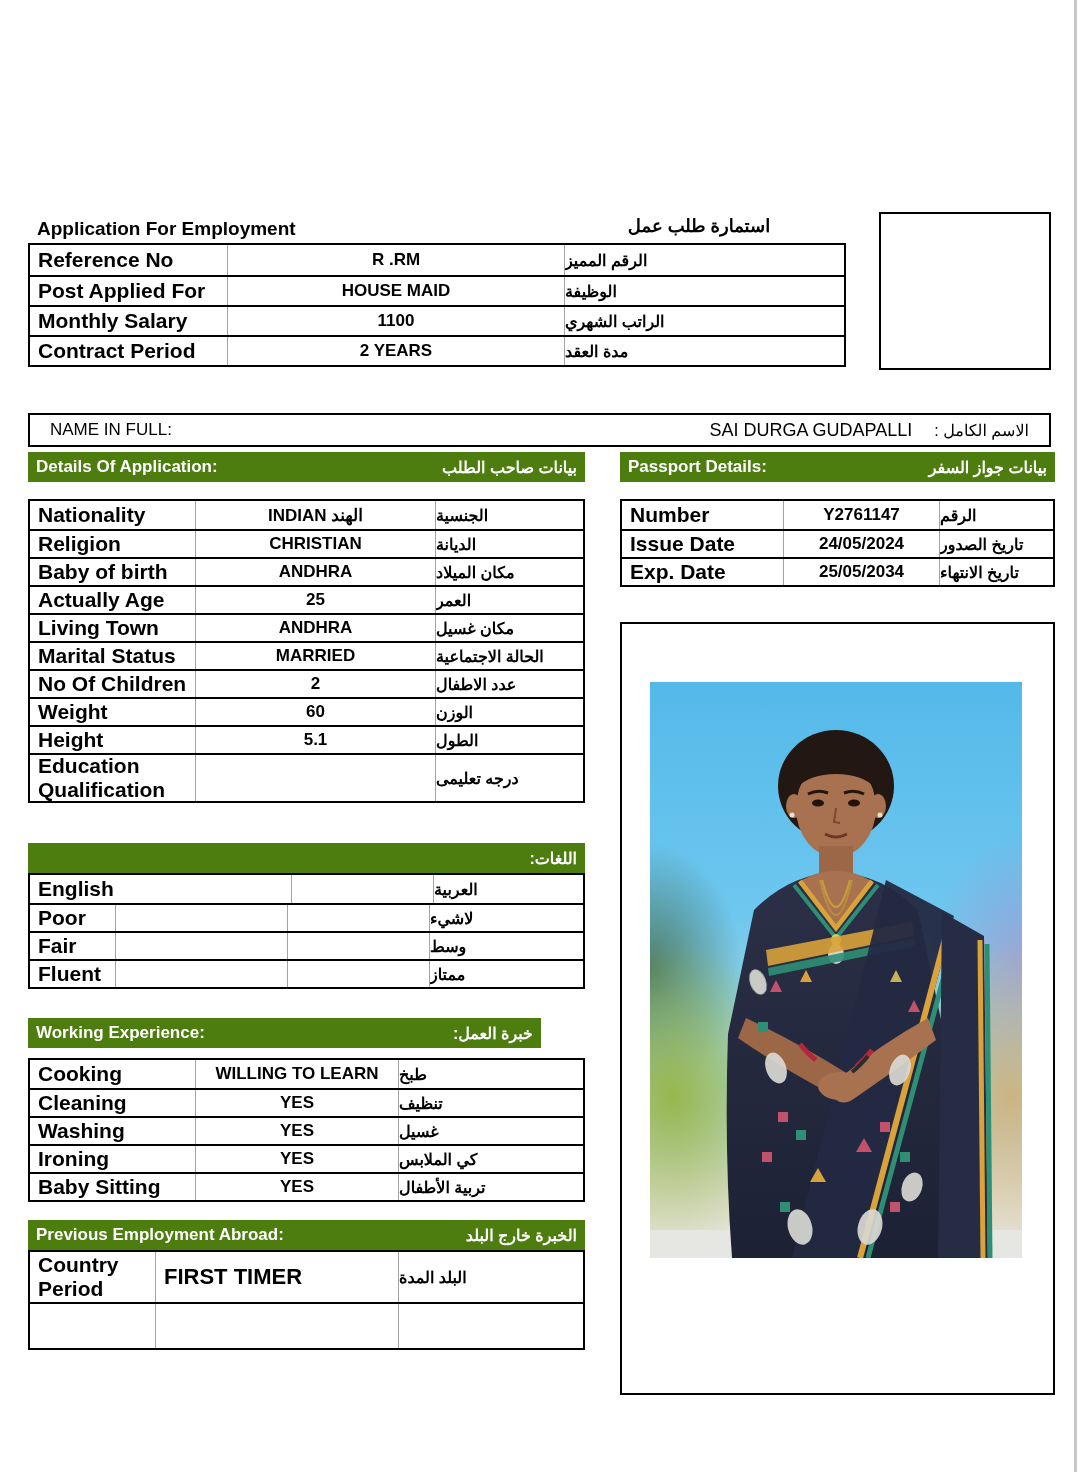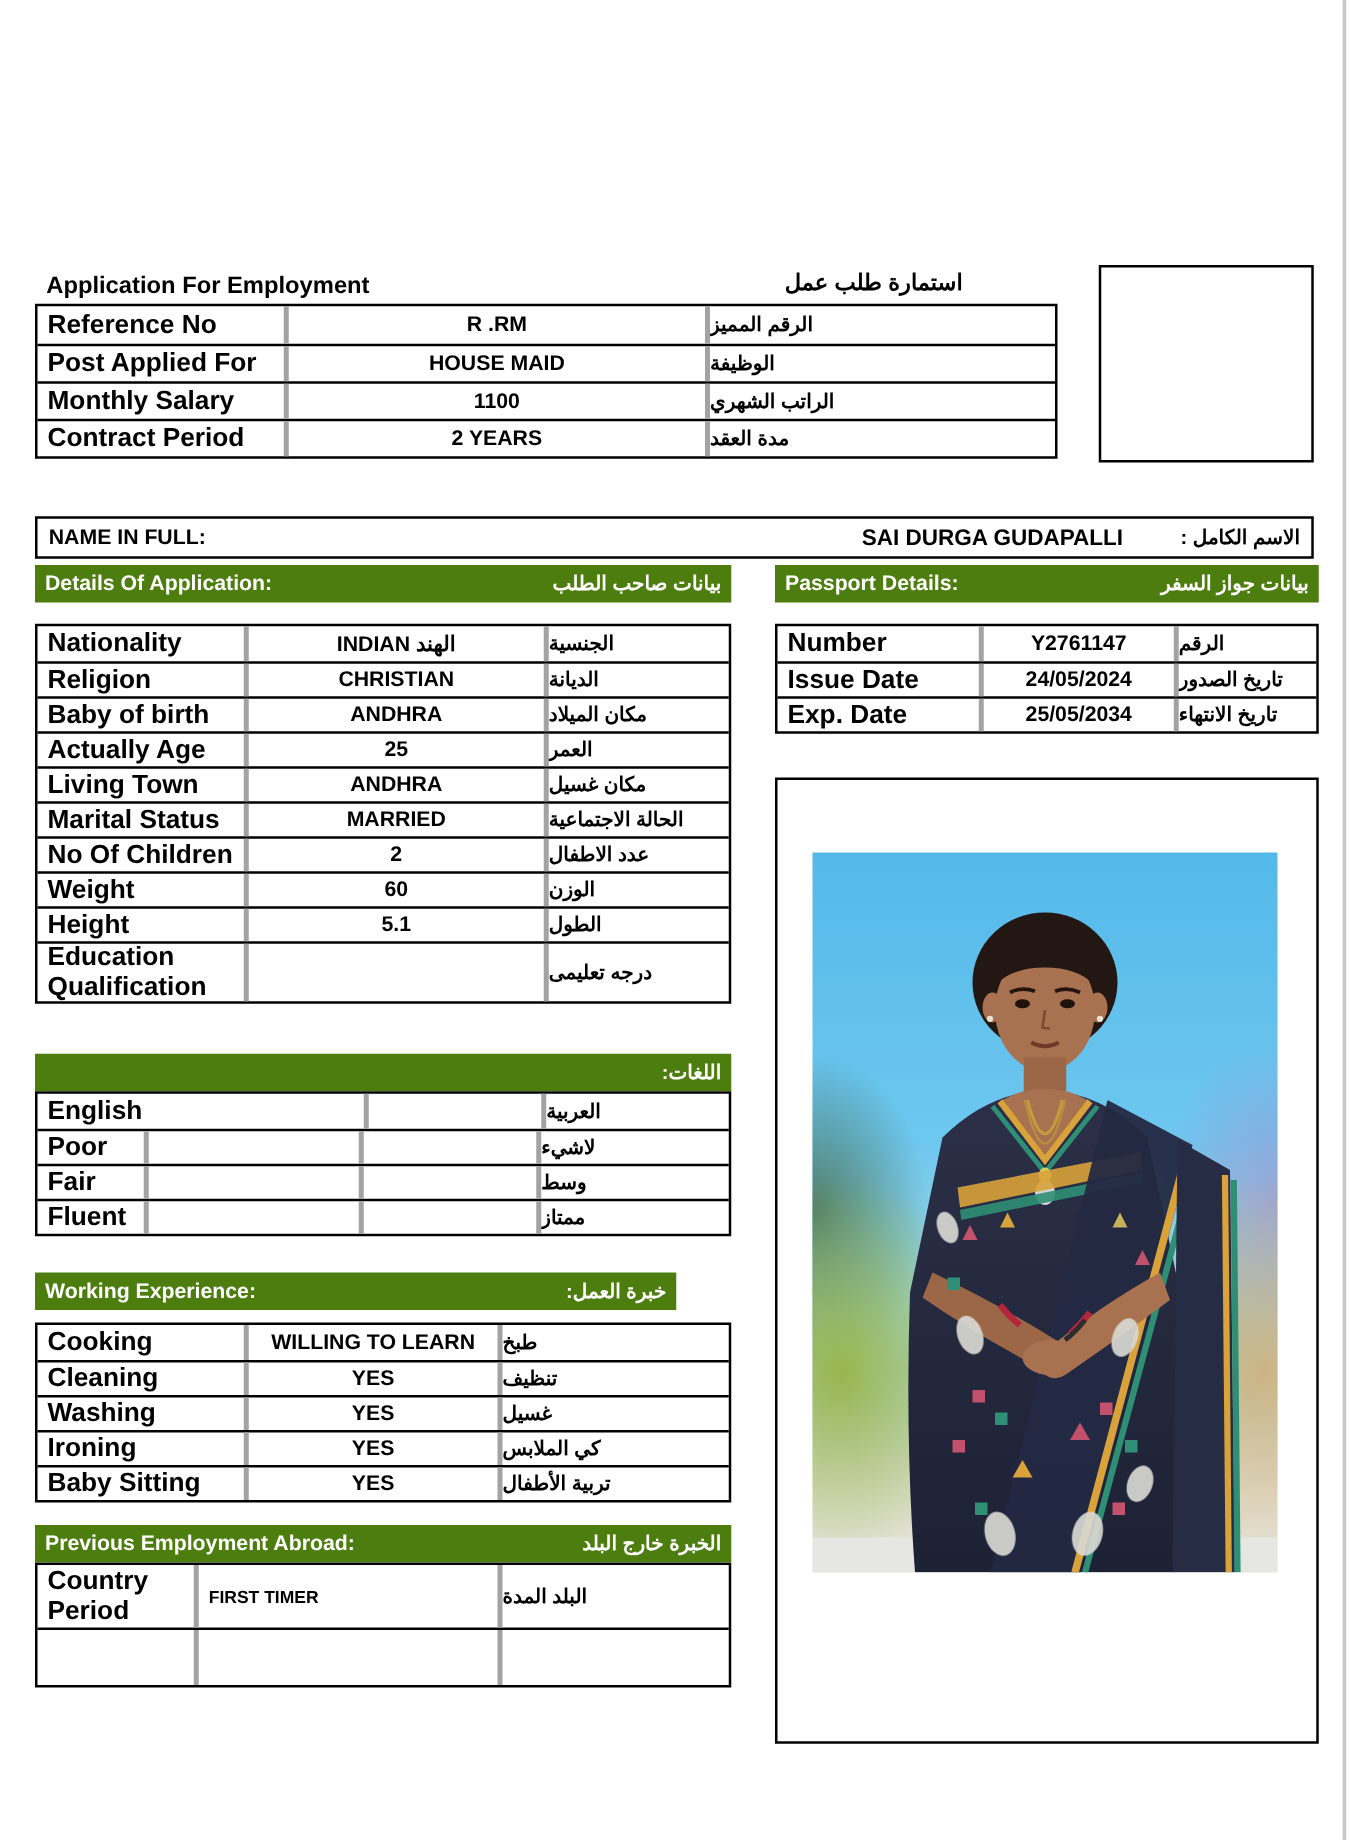--- a/index.html
+++ b/index.html
@@ -6,34 +6,34 @@
   .page{position:relative;width:1080px;height:1472px;background:#ffffff;overflow:hidden;
         font-family:"Liberation Sans",sans-serif;color:#000;}
   .abs{position:absolute;}
   .title-en{font-size:19px;font-weight:bold;}
   .title-ar{font-size:18px;font-weight:bold;text-align:center;}
   
   .tbl{position:absolute;border:2px solid #000;background:#fff;box-sizing:border-box;}
   .trow{display:flex;align-items:stretch;box-sizing:border-box;}
   .trow + .trow{border-top:2px solid #000;}
   .tc{display:flex;align-items:center;box-sizing:border-box;overflow:hidden;}
-  .tc + .tc{border-left:4px solid #a3a3a3;}
+  .tc + .tc{border-left:1px solid #a3a3a3;}
   .lbl{font-weight:bold;font-size:21px;padding-left:8px;line-height:1.15;}
   .val{font-weight:bold;font-size:17px;justify-content:center;text-align:center;}
   .ara{font-weight:bold;font-size:16px;justify-content:flex-end;padding-right:8px;direction:rtl;}
   
   .bar{position:absolute;height:30px;background:#4d7c0f;color:#fff;display:flex;
        align-items:center;justify-content:space-between;box-sizing:border-box;
        padding:0 8px;font-weight:bold;}
   .bar .en{font-size:17px;}
   .bar .ar{font-size:16px;direction:rtl;}
   
   .name-row{position:absolute;left:28px;top:413px;width:1023px;height:34px;
             border:2px solid #000;display:flex;align-items:center;box-sizing:border-box;
-            padding:0 9px;font-weight:bold;gap:24px;}
+            padding:0 20px;font-weight:normal;}
   .name-row .nlabel{font-size:17px;}
   .name-row .spacer{flex:1;}
   .name-row .nvalue{font-size:18px;}
   .name-row .nar{font-size:16px;margin-left:22px;direction:rtl;}
   
   .empty-box{position:absolute;left:879px;top:212px;width:172px;height:158px;
              border:2px solid #000;box-sizing:border-box;background:#fff;}
   
   .photo-box{position:absolute;left:620px;top:622px;width:435px;height:773px;
              border:2px solid #000;box-sizing:border-box;background:#fff;}
@@ -322,21 +322,21 @@
     </div>
   </div>
 
   <div class="bar" style="left:28px;top:1220px;width:557px;">
     <span class="en">Previous Employment Abroad:</span>
     <span class="ar">الخبرة خارج البلد</span>
   </div>
   <div class="tbl" style="left:28px;top:1250px;width:557px;">
     <div class="trow h50">
       <div class="tc lbl" style="flex:0 0 125px;">Country Period</div>
-      <div class="tc lbl" style="flex:0 0 243px;font-size:14px;">FIRST TIMER</div>
+      <div class="tc lbl" style="flex:0 0 243px;font-size:22px;">FIRST TIMER</div>
       <div class="tc ara" style="flex:1;">البلد المدة</div>
     </div>
     <div class="trow h46">
       <div class="tc" style="flex:0 0 125px;"></div>
       <div class="tc" style="flex:0 0 243px;"></div>
       <div class="tc" style="flex:1;"></div>
     </div>
   </div>
 
   <div class="edge-line"></div>

